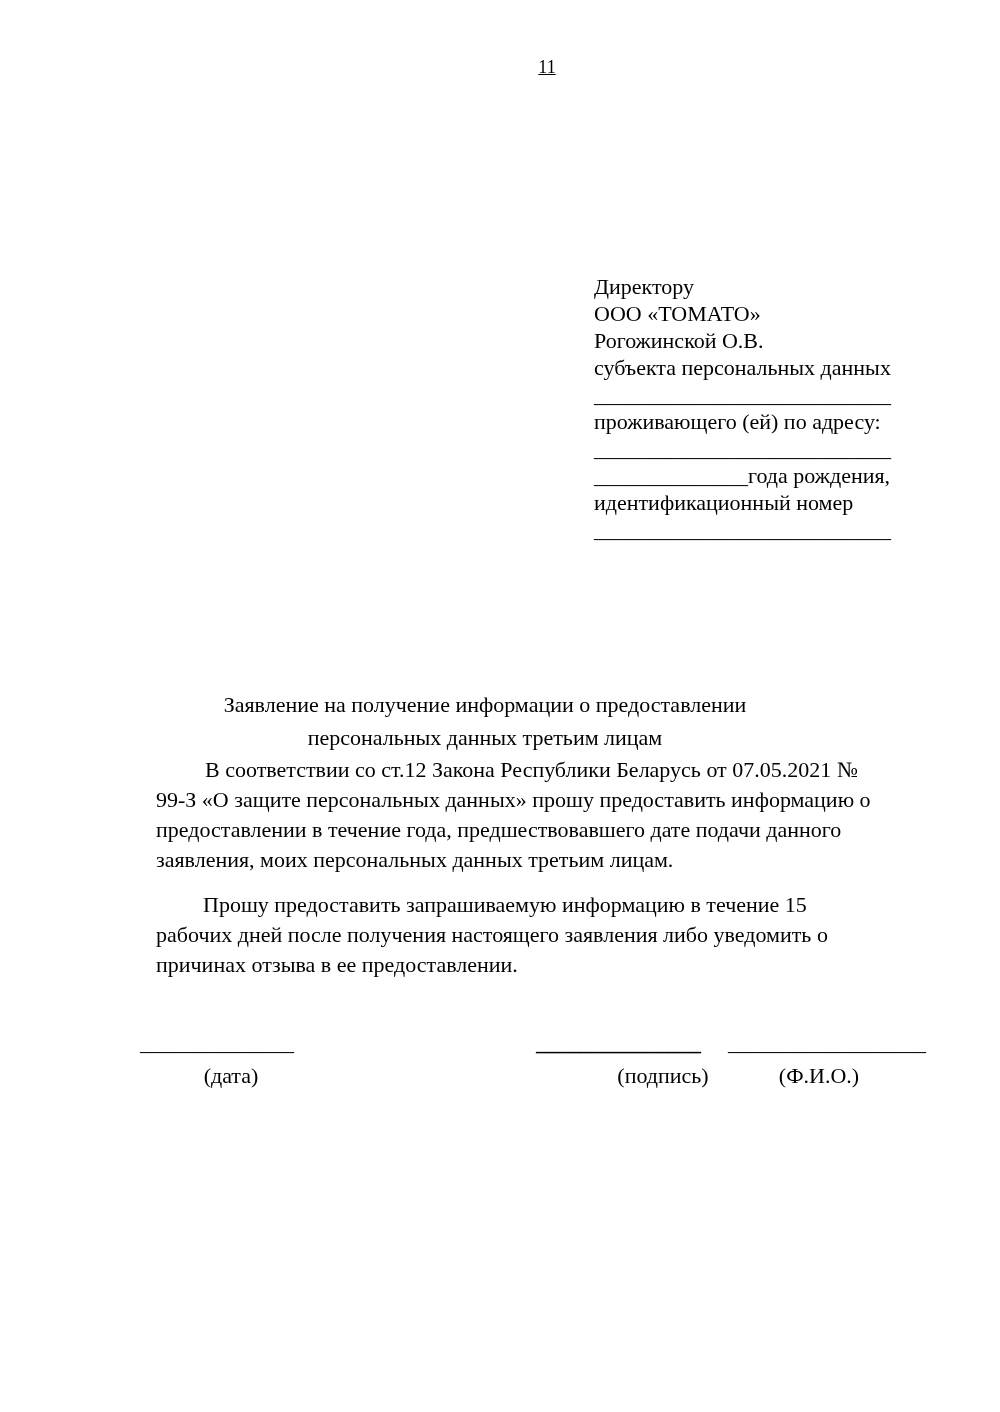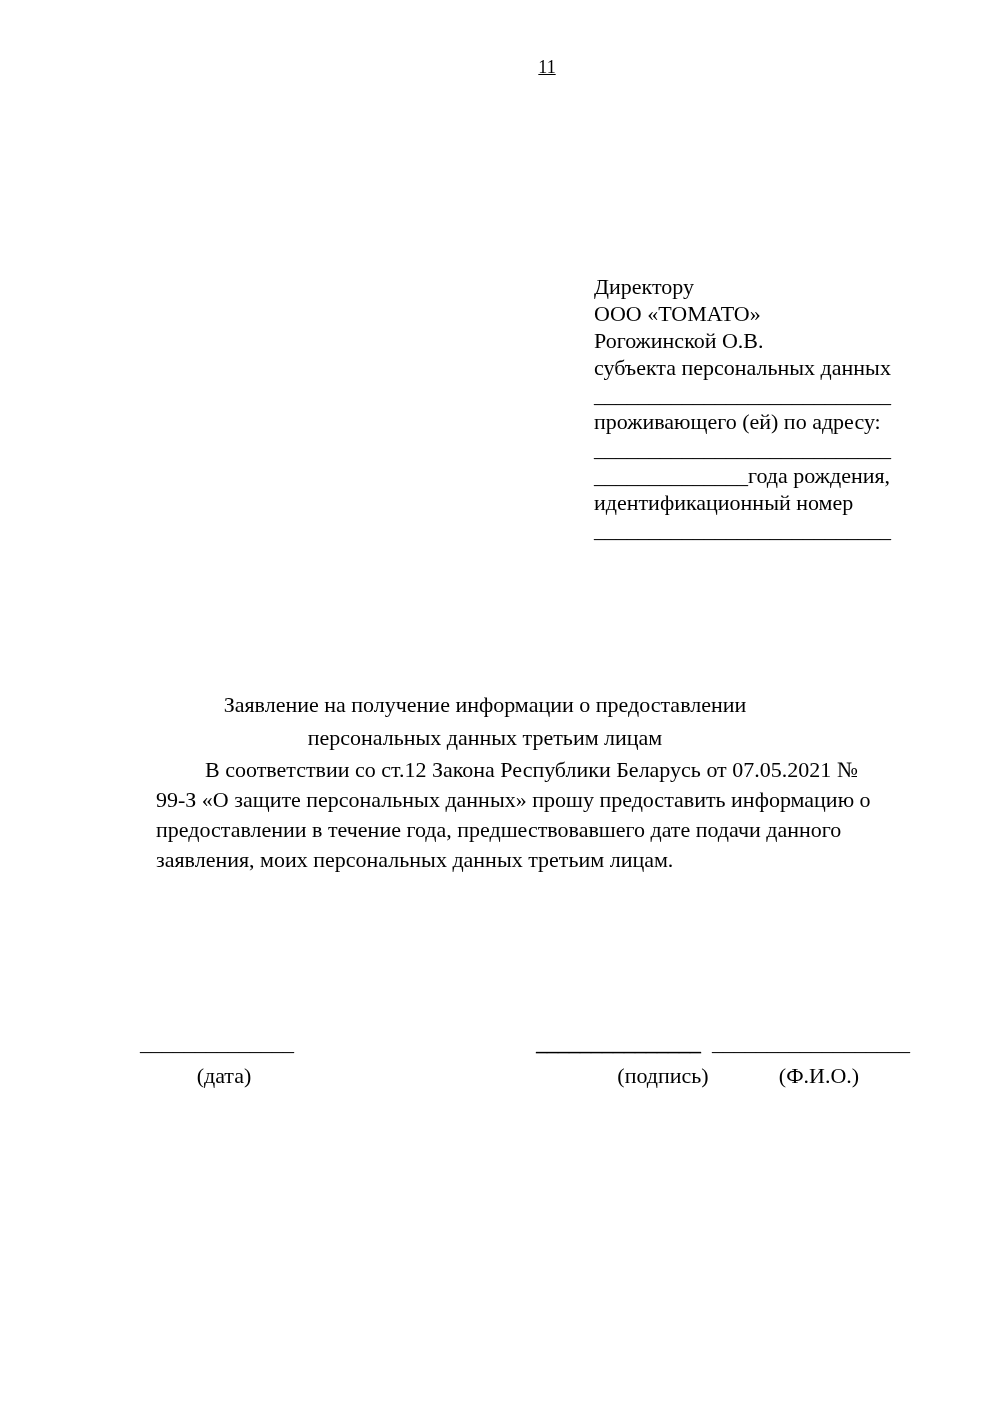--- a/index.html
+++ b/index.html
@@ -56,29 +56,29 @@
   .para-1 { top: 755px; text-indent: 49px; }
   .para-2 { top: 890px; text-indent: 47px; }
   .sig-line {
     position: absolute;
     top: 1030px;
     line-height: 25px;
     white-space: pre;
   }
   .sig-line.date { left: 140px; }
   .sig-line.sign { left: 536px; font-weight: bold; }
-  .sig-line.name { left: 712px; }
+  .sig-line.name { left: 728px; }
   .sig-label {
     position: absolute;
     top: 1063px;
     transform: translateX(-50%);
     line-height: 25px;
     white-space: pre;
   }
-  .sig-label.date { left: 224px; text-align: right; }
+  .sig-label.date { left: 231px; text-align: right; }
   .sig-label.sign { left: 617px; margin-left: 46px; }
   .sig-label.name { left: 819px; }
 </style>
 </head>
 <body>
 
 <div class="page">
 
   <div class="page-number">11</div>
 
@@ -94,20 +94,23 @@
 ___________________________</div>
 
   <div class="doc-title">Заявление на получение информации о предоставлении
 персональных данных третьим лицам</div>
 
   <div class="para para-1">В соответствии со ст.12 Закона Республики Беларусь от 07.05.2021 №
 99-З «О защите персональных данных» прошу предоставить информацию о
 предоставлении в течение года, предшествовавшего дате подачи данного
 заявления, моих персональных данных третьим лицам.</div>
 
+  <div class="para para-2">Прошу предоставить запрашиваемую информацию в течение 15
+рабочих дней после получения настоящего заявления либо уведомить о
+причинах отзыва в ее предоставлении.</div>
 
   <div class="sig-line date">______________</div>
 
   <div class="sig-line sign">_______________</div>
 
   <div class="sig-line name">__________________</div>
 
   <div class="sig-label date">(дата)</div>
 
   <div class="sig-label sign">(подпись)</div>

